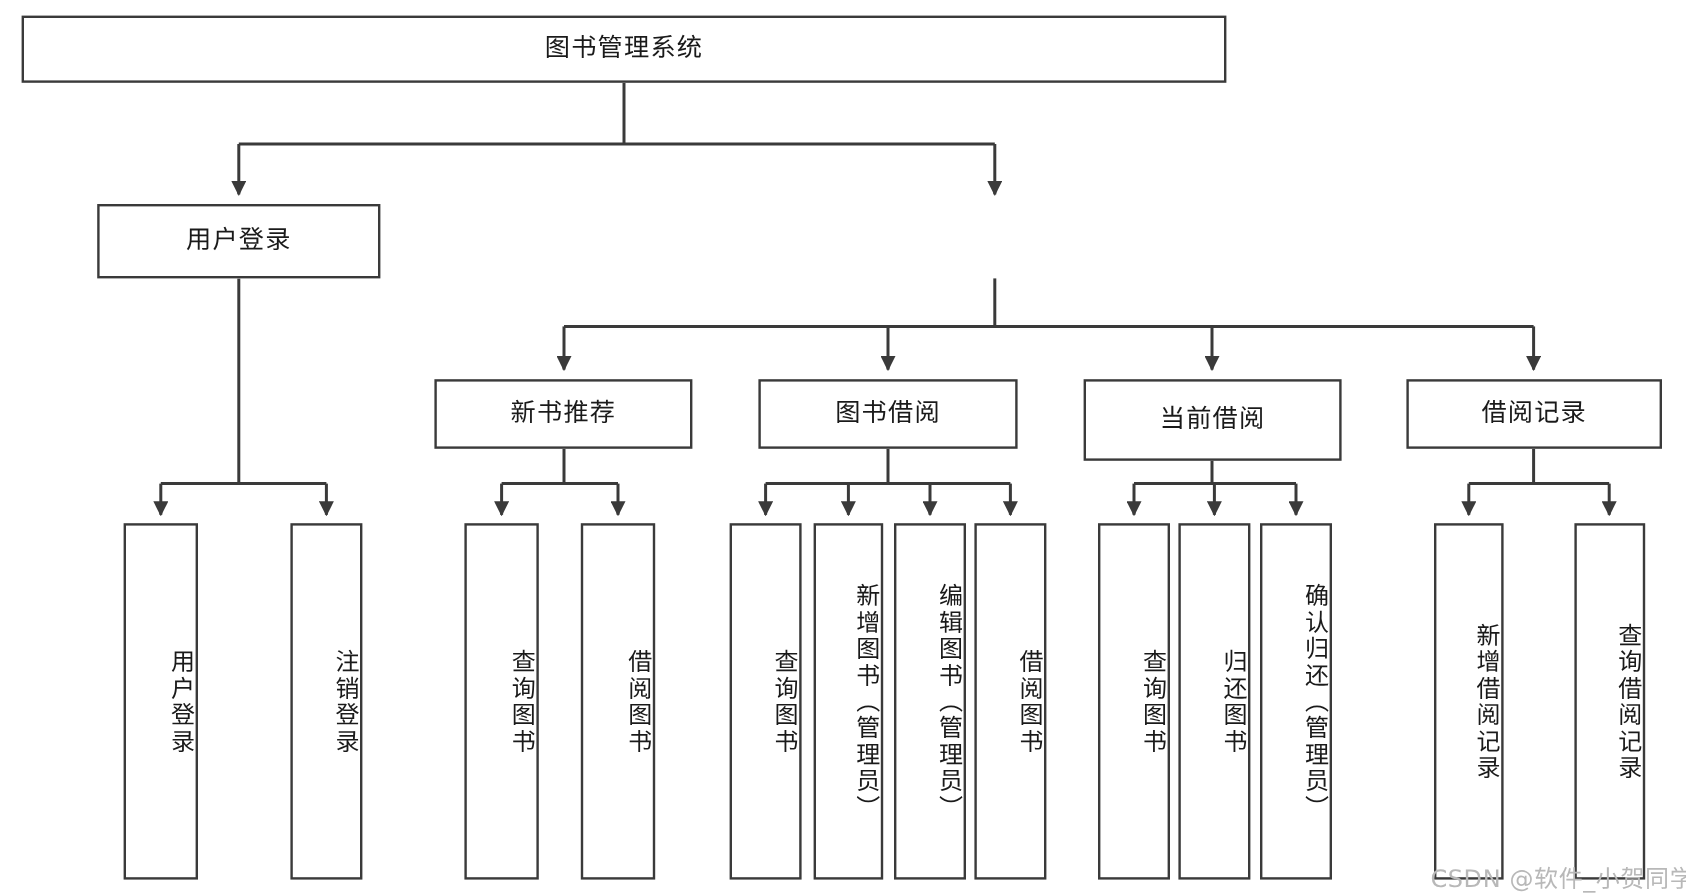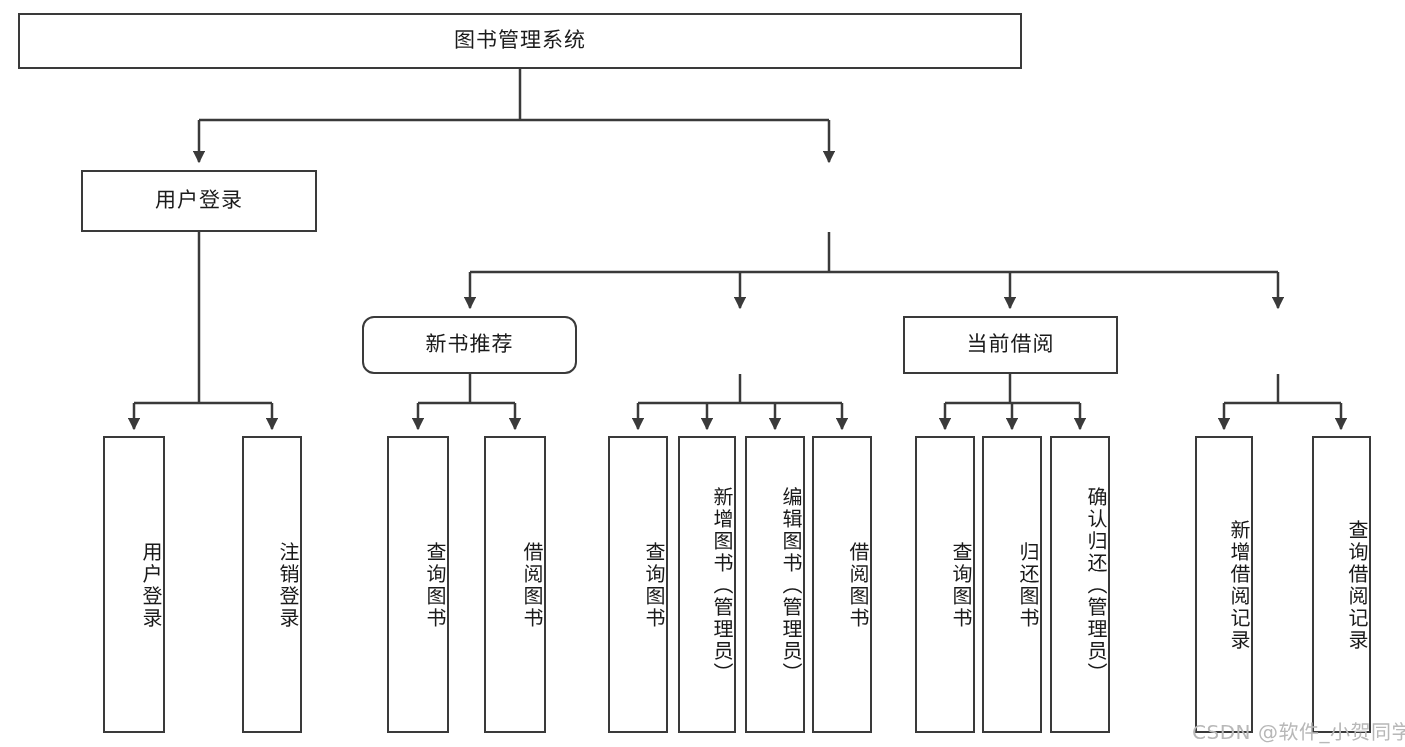--- a/index.html
+++ b/index.html
@@ -127,25 +127,31 @@
   </svg>
 
   <div class="node horiz root" style="left: 18px; top: 13px; width: 1004px; height: 56px;">
     <span>图书管理系统</span>
   </div>
 
   <div class="node horiz" style="left: 81px; top: 170px; width: 236px; height: 62px;">
     <span>用户登录</span>
   </div>
 
-  <div class="node horiz" style="left: 362px; top: 316px; width: 215px; height: 58px; border-radius: 12px;">
+  <div class="node horiz" style="left: 362px; top: 316px; width: 215px; height: 58px;">
     <span>新书推荐</span>
   </div>
-  <div class="node horiz" style="left: 903px; top: 316px; width: 215px; height: 58px;">
+  <div class="node horiz" style="left: 632px; top: 316px; width: 216px; height: 58px;">
+    <span>图书借阅</span>
+  </div>
+  <div class="node horiz" style="left: 903px; top: 316px; width: 215px; height: 68px;">
     <span>当前借阅</span>
+  </div>
+  <div class="node horiz" style="left: 1172px; top: 316px; width: 213px; height: 58px;">
+    <span>借阅记录</span>
   </div>
 
   <div class="node vert" style="left: 103px; top: 436px; width: 62px; height: 297px;">
     <span>用户登录</span>
   </div>
   <div class="node vert" style="left: 242px; top: 436px; width: 60px; height: 297px;">
     <span>注销登录</span>
   </div>
   <div class="node vert" style="left: 387px; top: 436px; width: 62px; height: 297px;">
     <span>查询图书</span>

